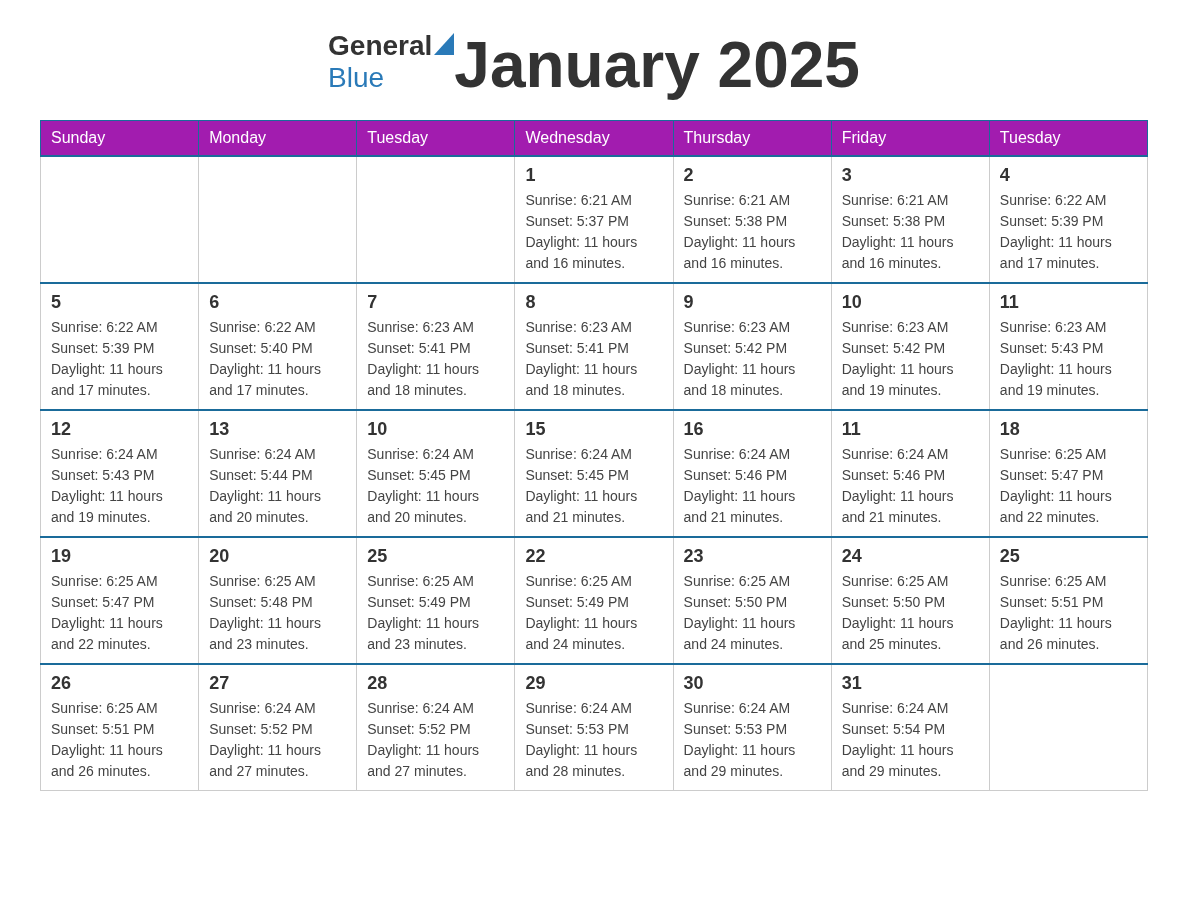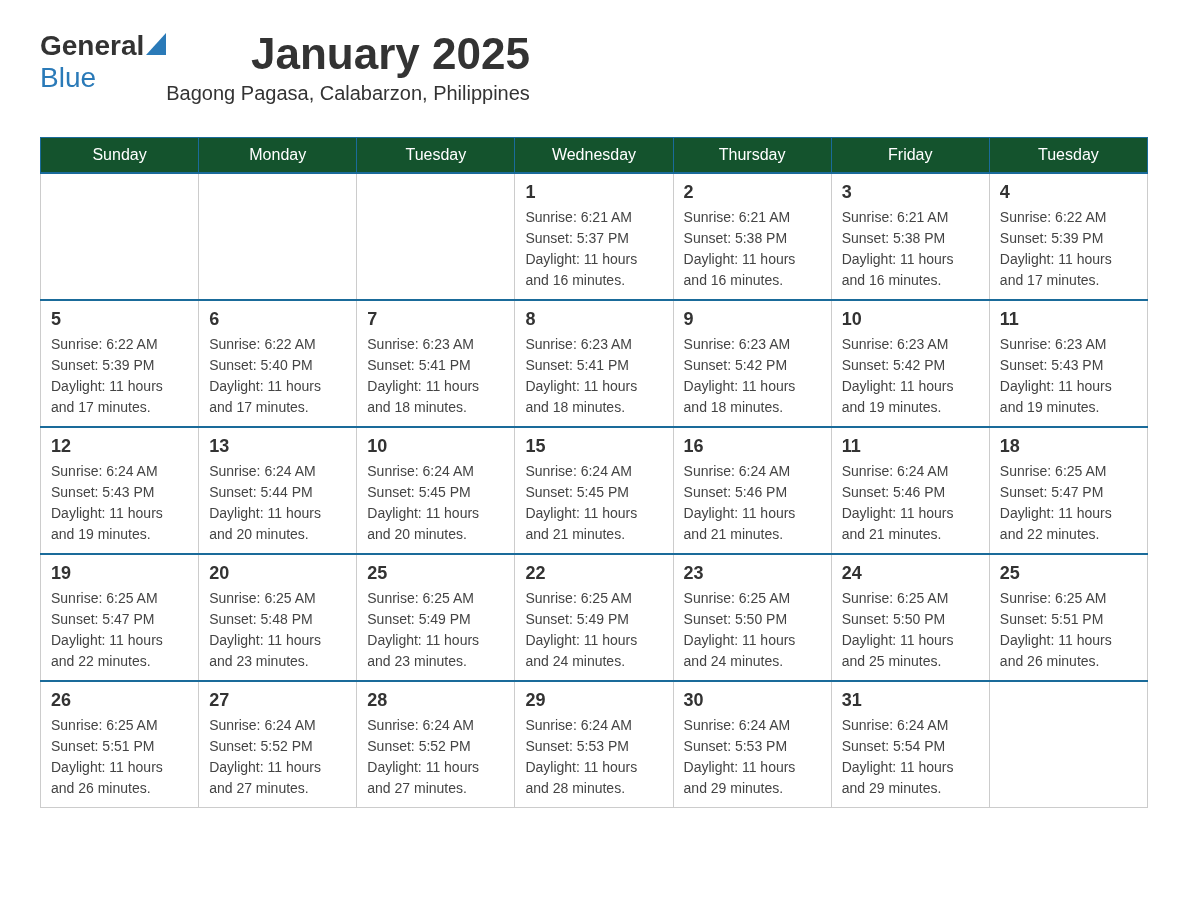--- a/index.html
+++ b/index.html
@@ -5,64 +5,64 @@
     * { box-sizing: border-box; margin: 0; padding: 0; }
     body {
       font-family: Arial, sans-serif;
       background: #ffffff;
       padding: 30px 40px;
       width: 1188px;
       min-height: 918px;
     }
     .header-area {
       display: flex;
-      justify-content: flex-start;
+      justify-content: center;
       align-items: flex-start;
-      margin-bottom: 32px;
+      margin-bottom: 20px;
     }
     .logo {
       display: flex;
       align-items: center;
     }
     .logo-text-general {
       font-size: 28px;
       font-weight: bold;
       color: #333;
     }
     .logo-text-blue {
       font-size: 28px;
       font-weight: normal;
       color: #2a7ab8;
     }
     .title-area {
       text-align: right;
     }
     .calendar-title {
-      font-size: 44px;
+      font-size: 64px;
       font-weight: bold;
       color: #333;
       line-height: 1.1;
     }
     .calendar-subtitle {
       font-size: 20px;
       color: #333;
       margin-top: 4px;
     }
     .calendar-table {
       width: 100%;
       border-collapse: collapse;
       table-layout: fixed;
     }
     .calendar-table th {
-      background-color: #14532d;
+      background-color: #a21caf;
       color: #ffffff;
       font-size: 16px;
       font-weight: normal;
       padding: 8px 10px;
-      text-align: center;
+      text-align: left;
       border: 1px solid #1a6b9a;
     }
     .calendar-table td {
       vertical-align: top;
       padding: 8px 10px;
       border: 1px solid #cccccc;
       min-height: 100px;
       height: 110px;
     }
     .day-number {
@@ -93,21 +93,20 @@
         <span class="logo-text-general">General</span>
         <svg width="20" height="22" viewBox="0 0 20 22" style="margin-left:2px; margin-top:-4px;">
           <polygon points="0,22 20,22 20,0" fill="#2a7ab8"></polygon>
         </svg>
       </div>
       <span class="logo-text-blue">Blue</span>
     </div>
   </div>
   <div class="title-area">
     <div class="calendar-title">January 2025</div>
-    <div class="calendar-subtitle">Bagong Pagasa, Calabarzon, Philippines</div>
   </div>
 </div>
 
 <table class="calendar-table">
   <thead>
     <tr>
     <th>Sunday</th>
         <th>Monday</th>
         <th>Tuesday</th>
         <th>Wednesday</th>

